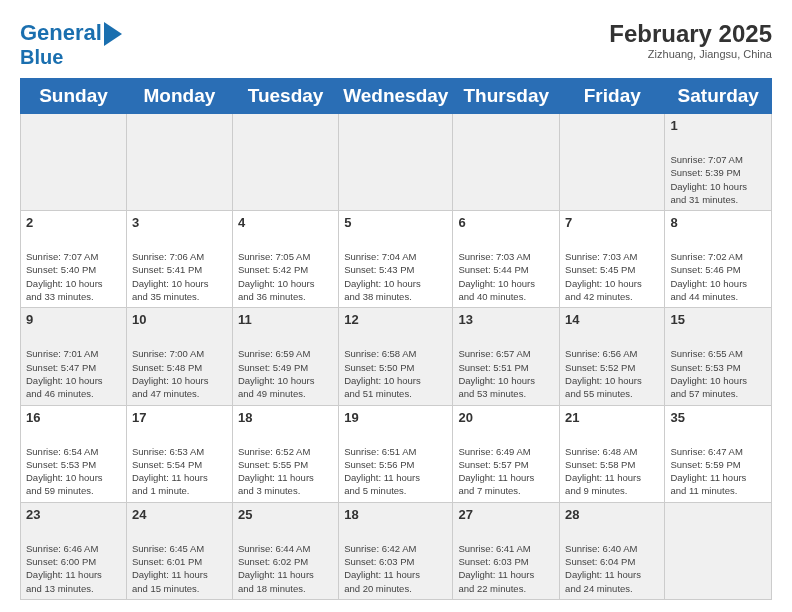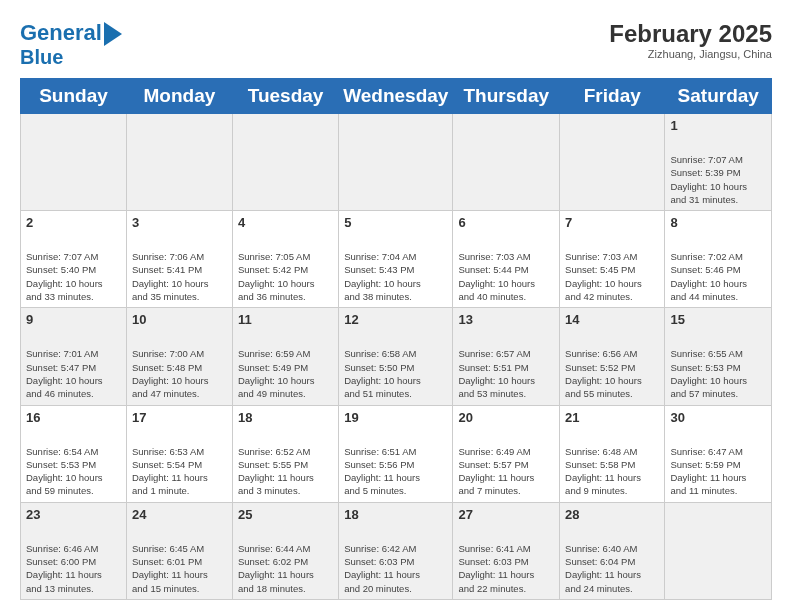--- a/index.html
+++ b/index.html
@@ -207,21 +207,21 @@
         </td>
         <td>
           <span class="day-num">20</span>
           <div class="day-info">Sunrise: 6:49 AM<br>Sunset: 5:57 PM<br>Daylight: 11 hours<br>and 7 minutes.</div>
         </td>
         <td>
           <span class="day-num">21</span>
           <div class="day-info">Sunrise: 6:48 AM<br>Sunset: 5:58 PM<br>Daylight: 11 hours<br>and 9 minutes.</div>
         </td>
         <td>
-          <span class="day-num">30</span>
+          <span class="day-num">35</span>
           <div class="day-info">Sunrise: 6:47 AM<br>Sunset: 5:59 PM<br>Daylight: 11 hours<br>and 11 minutes.</div>
         </td>
       </tr>
       <tr class="row-shaded">
         <td>
           <span class="day-num">23</span>
           <div class="day-info">Sunrise: 6:46 AM<br>Sunset: 6:00 PM<br>Daylight: 11 hours<br>and 13 minutes.</div>
         </td>
         <td>
           <span class="day-num">24</span>

